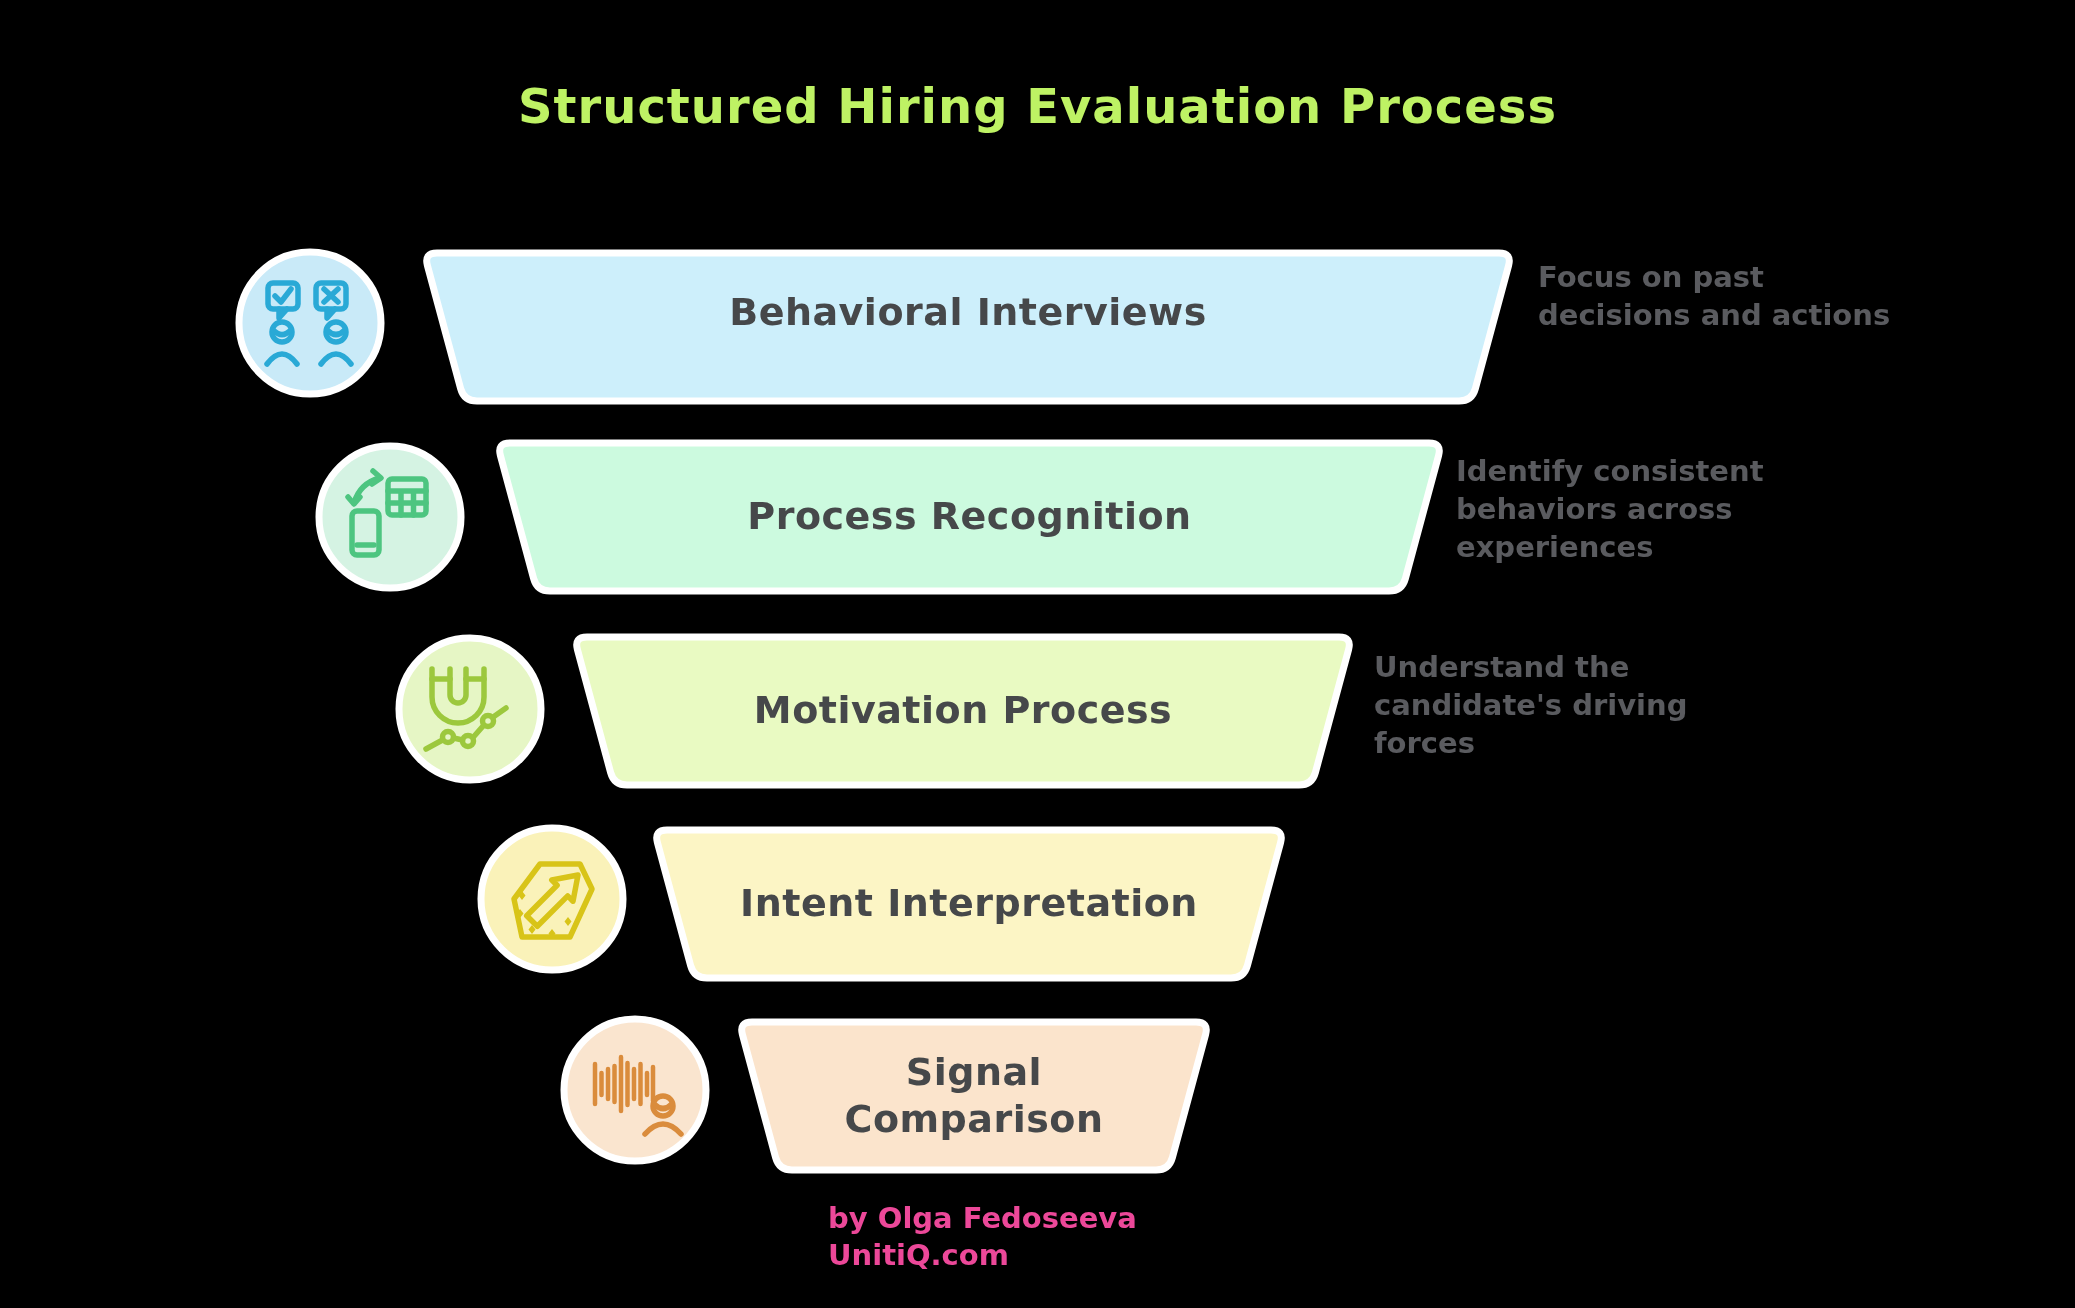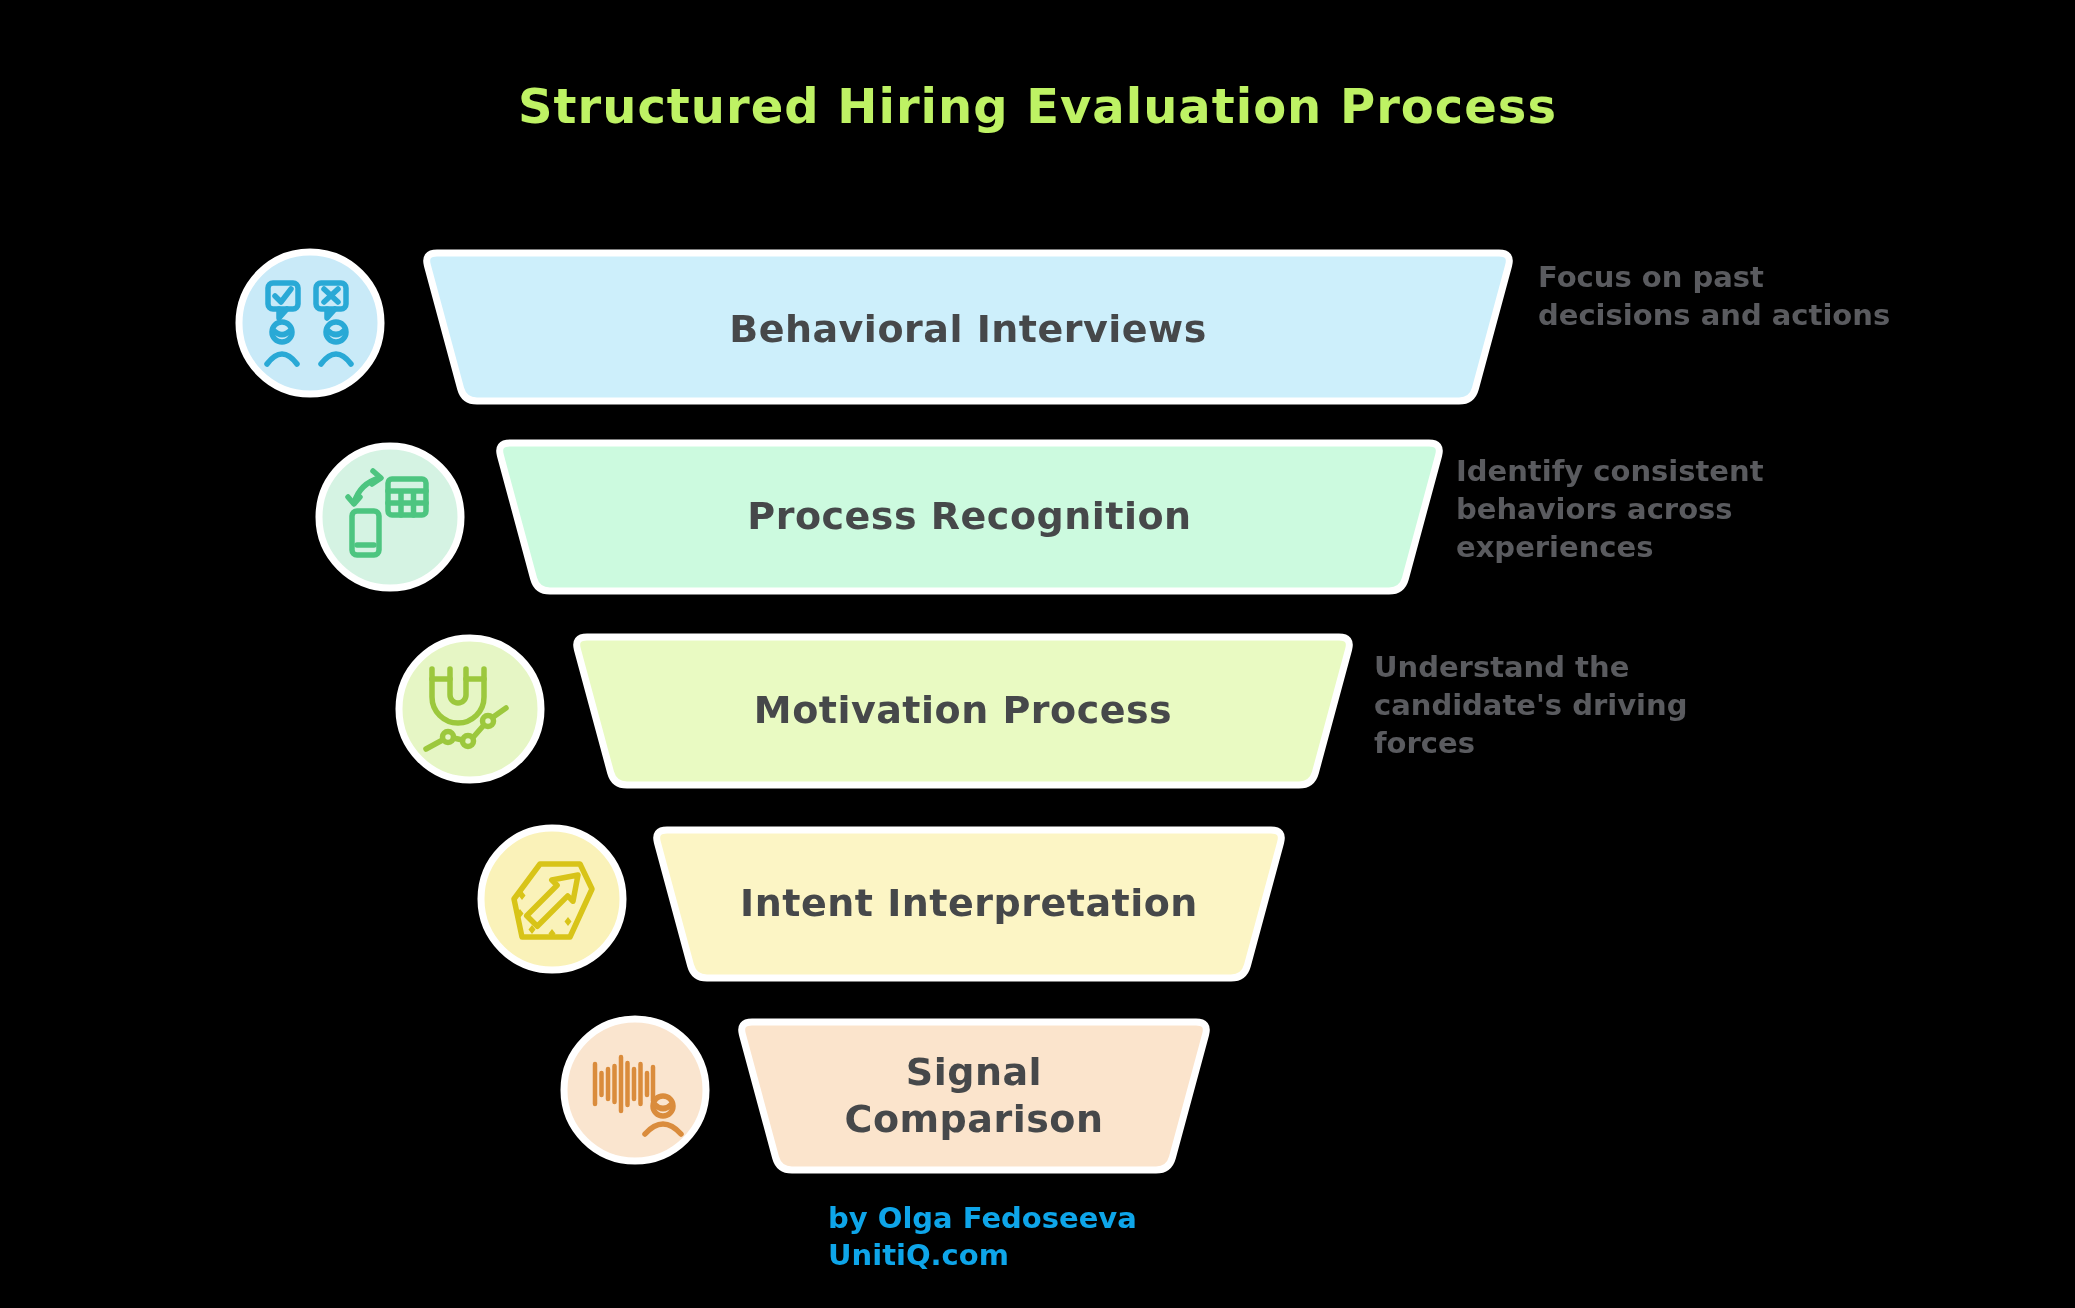--- a/index.html
+++ b/index.html
@@ -15,34 +15,34 @@
   .b1{left:235px;top:248px}.b2{left:315px;top:442px}.b3{left:395px;top:634px}
   .b4{left:477px;top:824px}.b5{left:560px;top:1015px}
   .bar-svg{position:absolute;display:block;}
   .bar1{left:419px;top:248px}.bar2{left:492px;top:438px}.bar3{left:569px;top:632px}
   .bar4{left:649px;top:825px}.bar5{left:734px;top:1017px}
   .bar-label{
     position:absolute;height:148px;display:flex;align-items:center;justify-content:center;
     text-align:center;font-weight:bold;font-size:38px;color:#46484A;
     white-space:pre-line;letter-spacing:.5px;line-height:1.25;
   }
-  .l1{left:424px;top:256px;width:1088px}
+  .l1{left:424px;top:239px;width:1088px}
   .l2{left:497px;top:443px;width:945px}
   .l3{left:574px;top:637px;width:778px}
   .l4{left:654px;top:830px;width:630px}
   .l5{left:739px;top:1022px;width:470px}
   .desc{
     position:absolute;font-size:29px;line-height:38px;font-weight:bold;
     color:#5A5B5F;white-space:pre-line;
   }
   .d1{left:1538px;top:258px}.d2{left:1456px;top:452px}.d3{left:1374px;top:648px}
   .d4{left:1292px;top:852px}.d5{left:1212px;top:1048px}
   .attribution{
     position:absolute;left:828px;top:1200px;font-size:29px;line-height:37px;
-    font-weight:bold;color:#0ea5e9;
+    font-weight:bold;color:#ec4899;
   }
   .icon{fill:none;stroke:currentColor;stroke-width:5.5;stroke-linecap:round;stroke-linejoin:round;}
 </style>
 </head>
 <body>
 
 <div id="canvas">
 
   <div class="title">Structured Hiring Evaluation Process</div>
 

